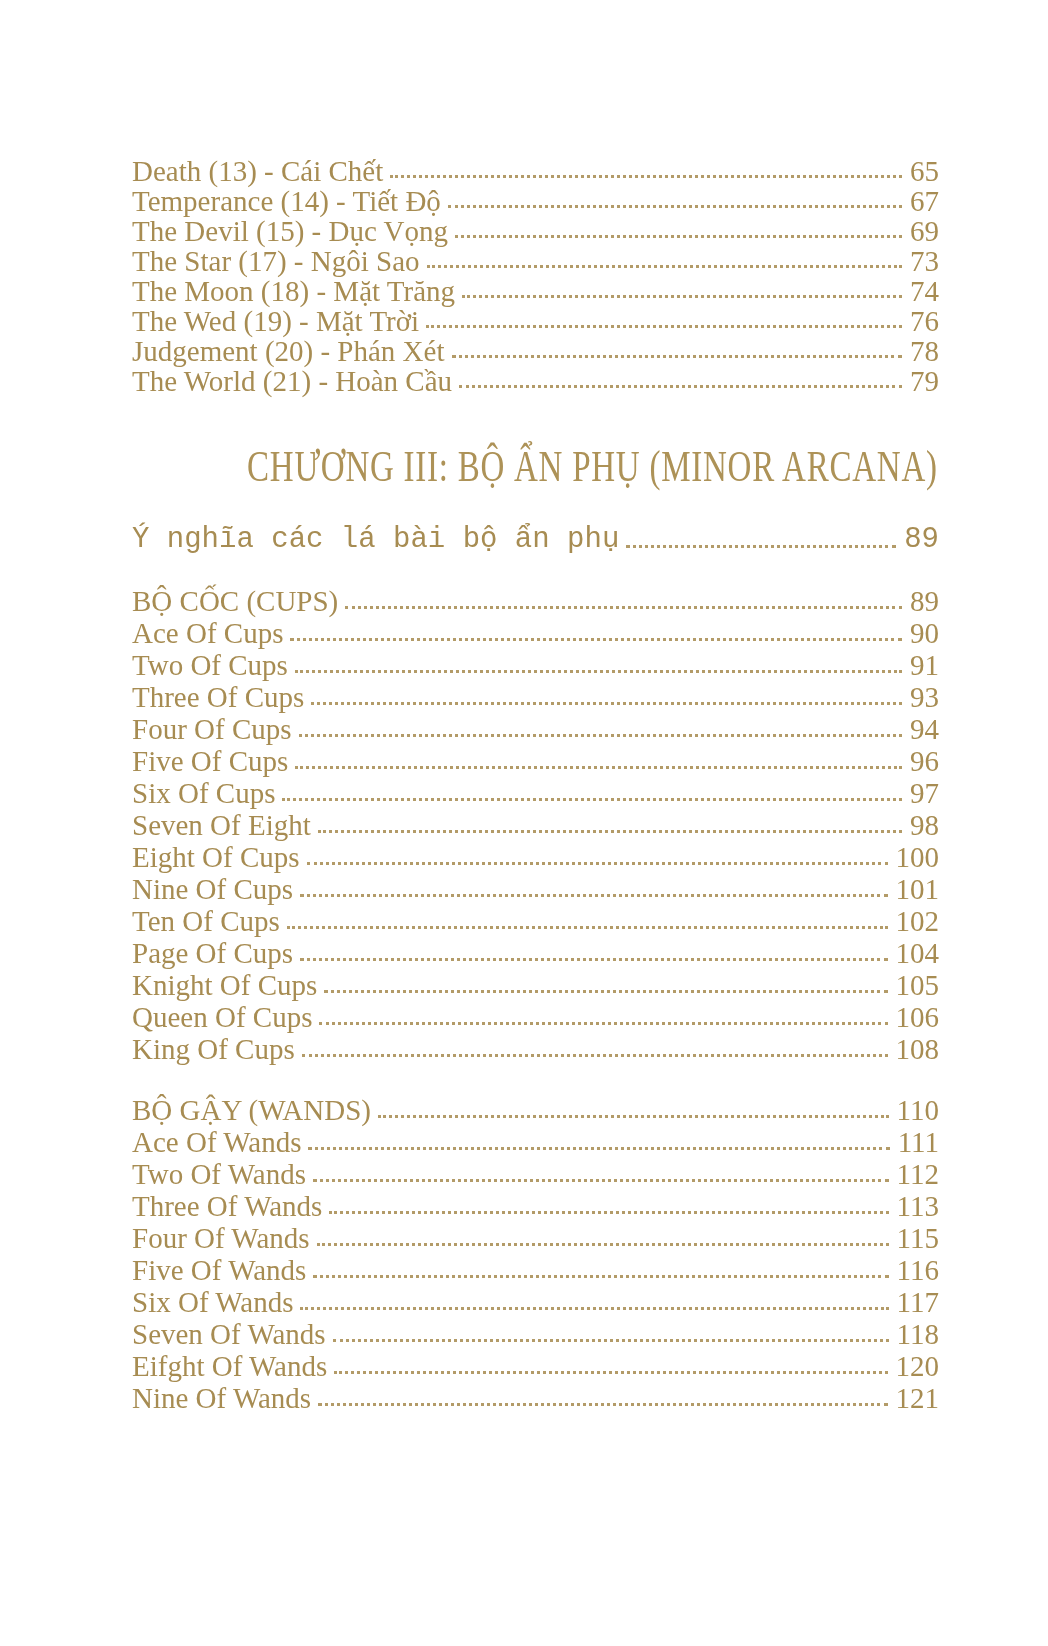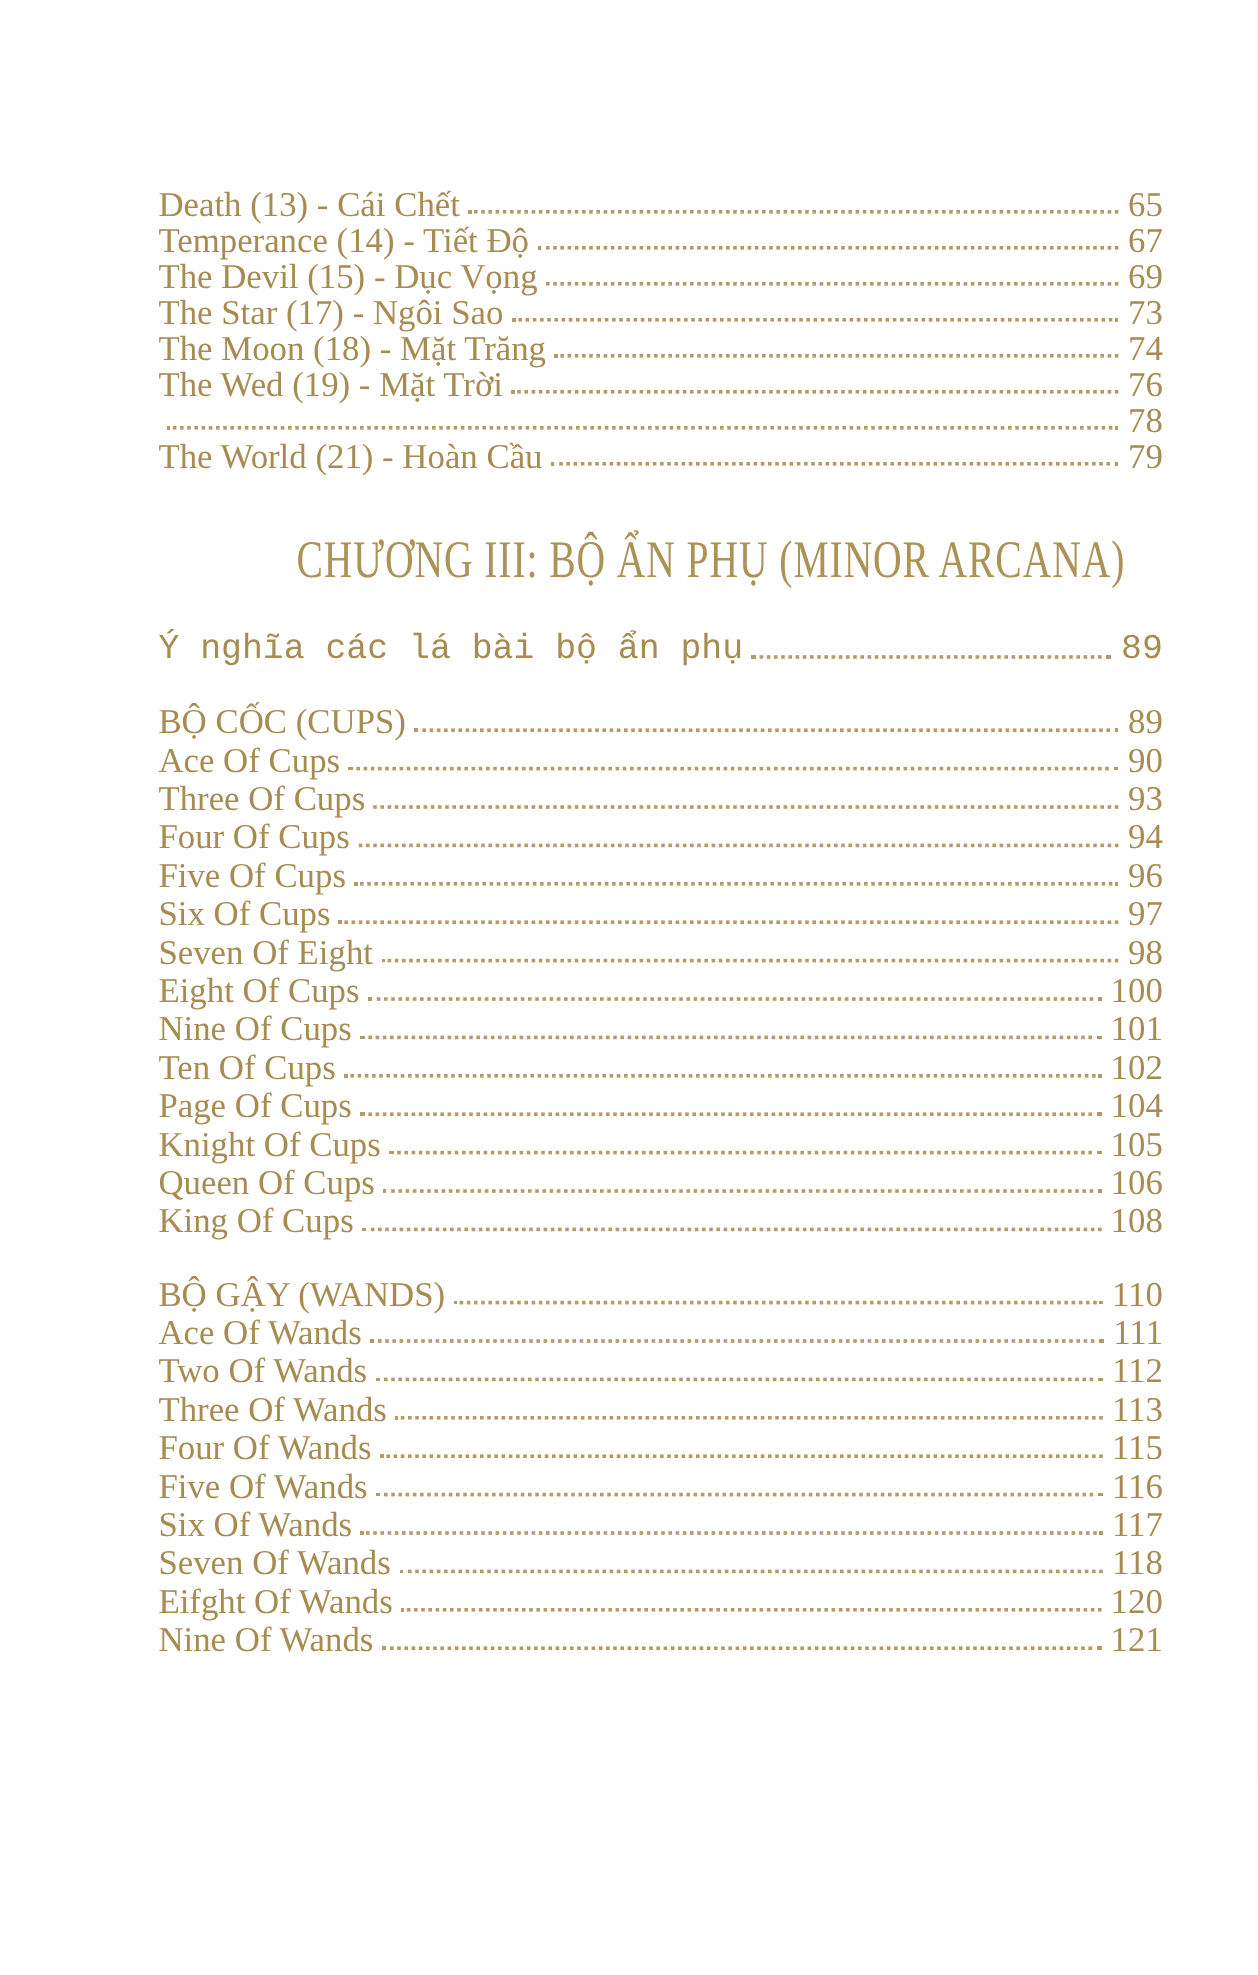--- a/index.html
+++ b/index.html
@@ -8,21 +8,21 @@
     --gold-head:#ad9257;
     --dots:#b39b68;
   }
   html,body{margin:0;padding:0;background:#e9e9e9;}
   .page{
     width:1048px;height:1646px;background:var(--bg);
     margin:0 auto;overflow:hidden;position:relative;
     font-family:"Liberation Serif","DejaVu Serif",serif;
     color:var(--gold);
   }
-  .toc{padding:156px 79px 0 132px;}
+  .toc{padding:156px 109px 0 132px;}
   .row{
     display:flex;align-items:baseline;
     height:32px;line-height:32px;
     font-size:29px;white-space:nowrap;
   }
   .block-major .row{height:30px;line-height:30px;}
   .row .t{flex:0 0 auto;}
   .row .n{flex:0 0 auto;text-align:center;}
   .leader{
     flex:1 1 auto;min-width:16px;align-self:flex-end;
@@ -73,20 +73,21 @@
         <span class="t">The Moon (18) - Mặt Trăng</span>
         <span class="leader"></span>
         <span class="n">74</span>
       </div>
       <div class="row">
         <span class="t">The Wed (19) - Mặt Trời</span>
         <span class="leader"></span>
         <span class="n">76</span>
       </div>
       <div class="row">
+        <span class="t">Judgement (20) - Phán Xét</span>
         <span class="leader"></span>
         <span class="n">78</span>
       </div>
       <div class="row">
         <span class="t">The World (21) - Hoàn Cầu</span>
         <span class="leader"></span>
         <span class="n">79</span>
       </div>
     </div>
 
@@ -105,20 +106,25 @@
         <span class="t">BỘ CỐC (CUPS)</span>
         <span class="leader"></span>
         <span class="n">89</span>
       </div>
       <div class="row">
         <span class="t">Ace Of Cups</span>
         <span class="leader"></span>
         <span class="n">90</span>
       </div>
       <div class="row">
+        <span class="t">Two Of Cups</span>
+        <span class="leader"></span>
+        <span class="n">91</span>
+      </div>
+      <div class="row">
         <span class="t">Three Of Cups</span>
         <span class="leader"></span>
         <span class="n">93</span>
       </div>
       <div class="row">
         <span class="t">Four Of Cups</span>
         <span class="leader"></span>
         <span class="n">94</span>
       </div>
       <div class="row">

